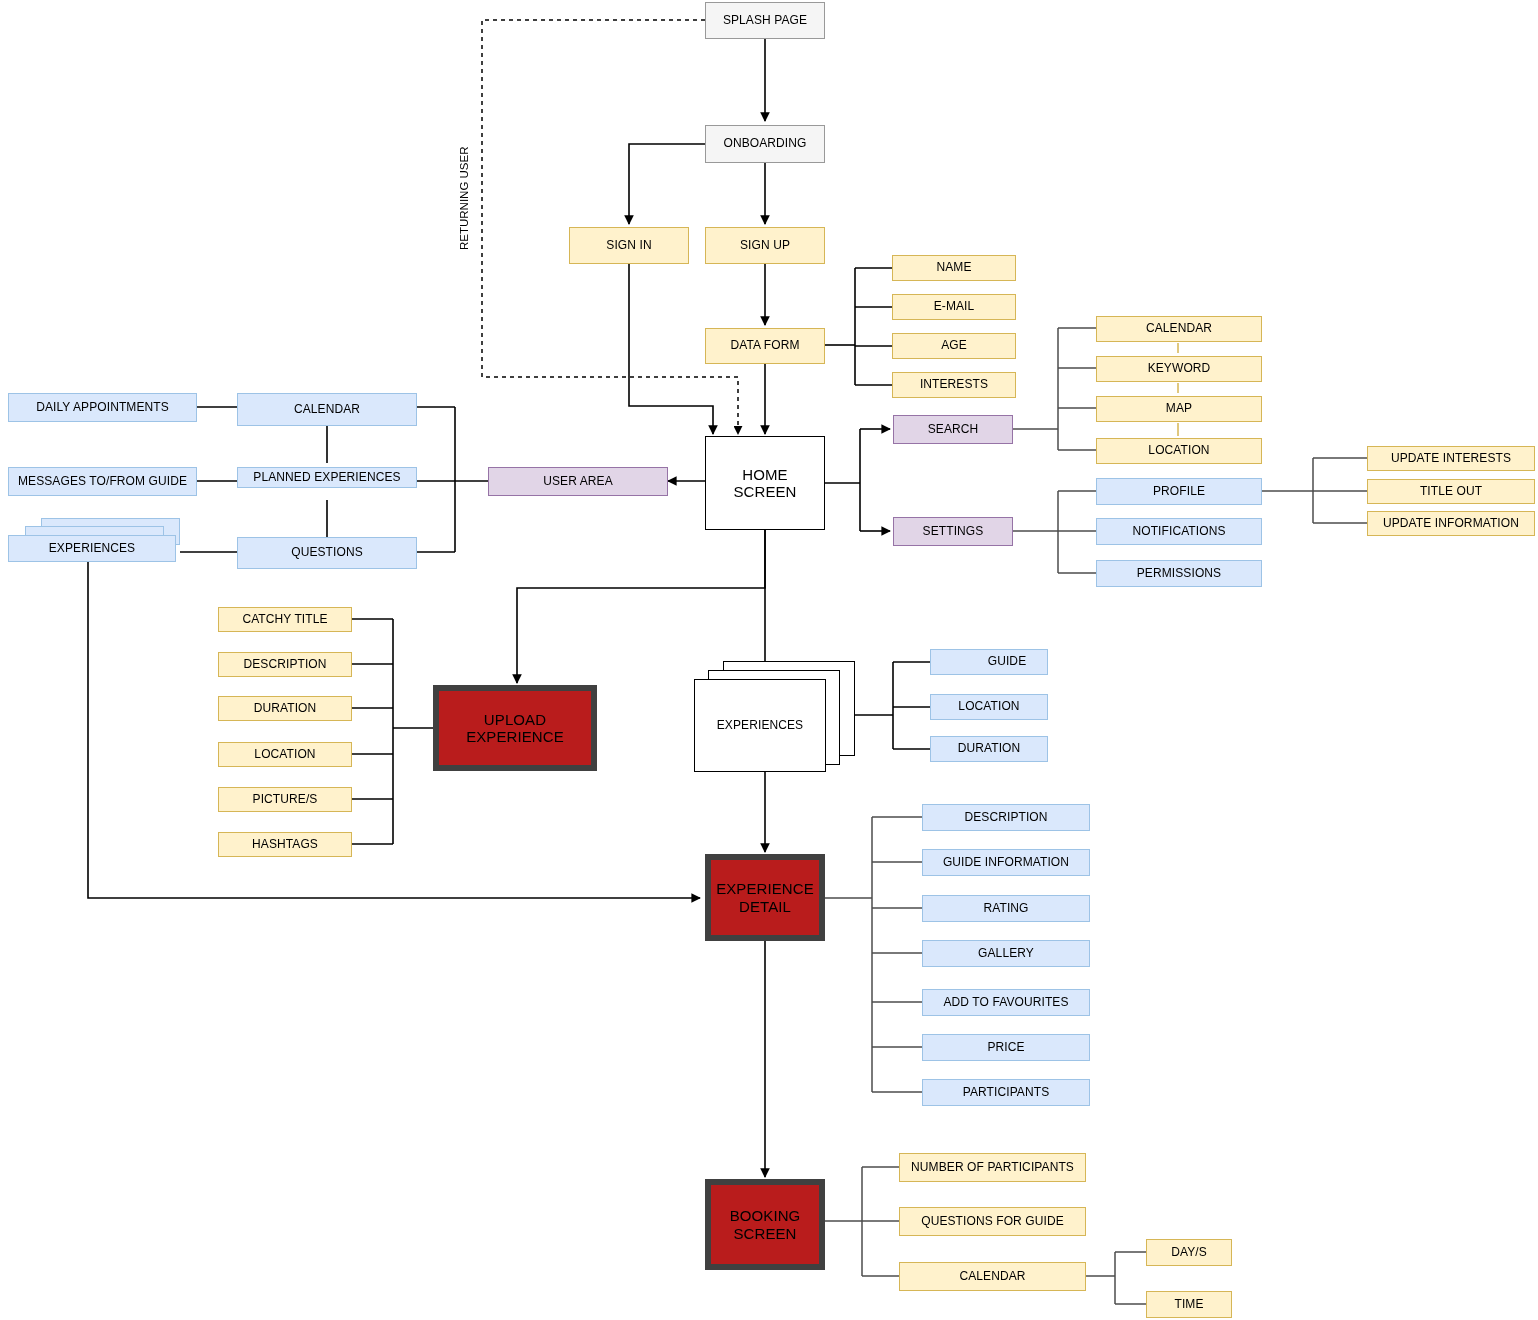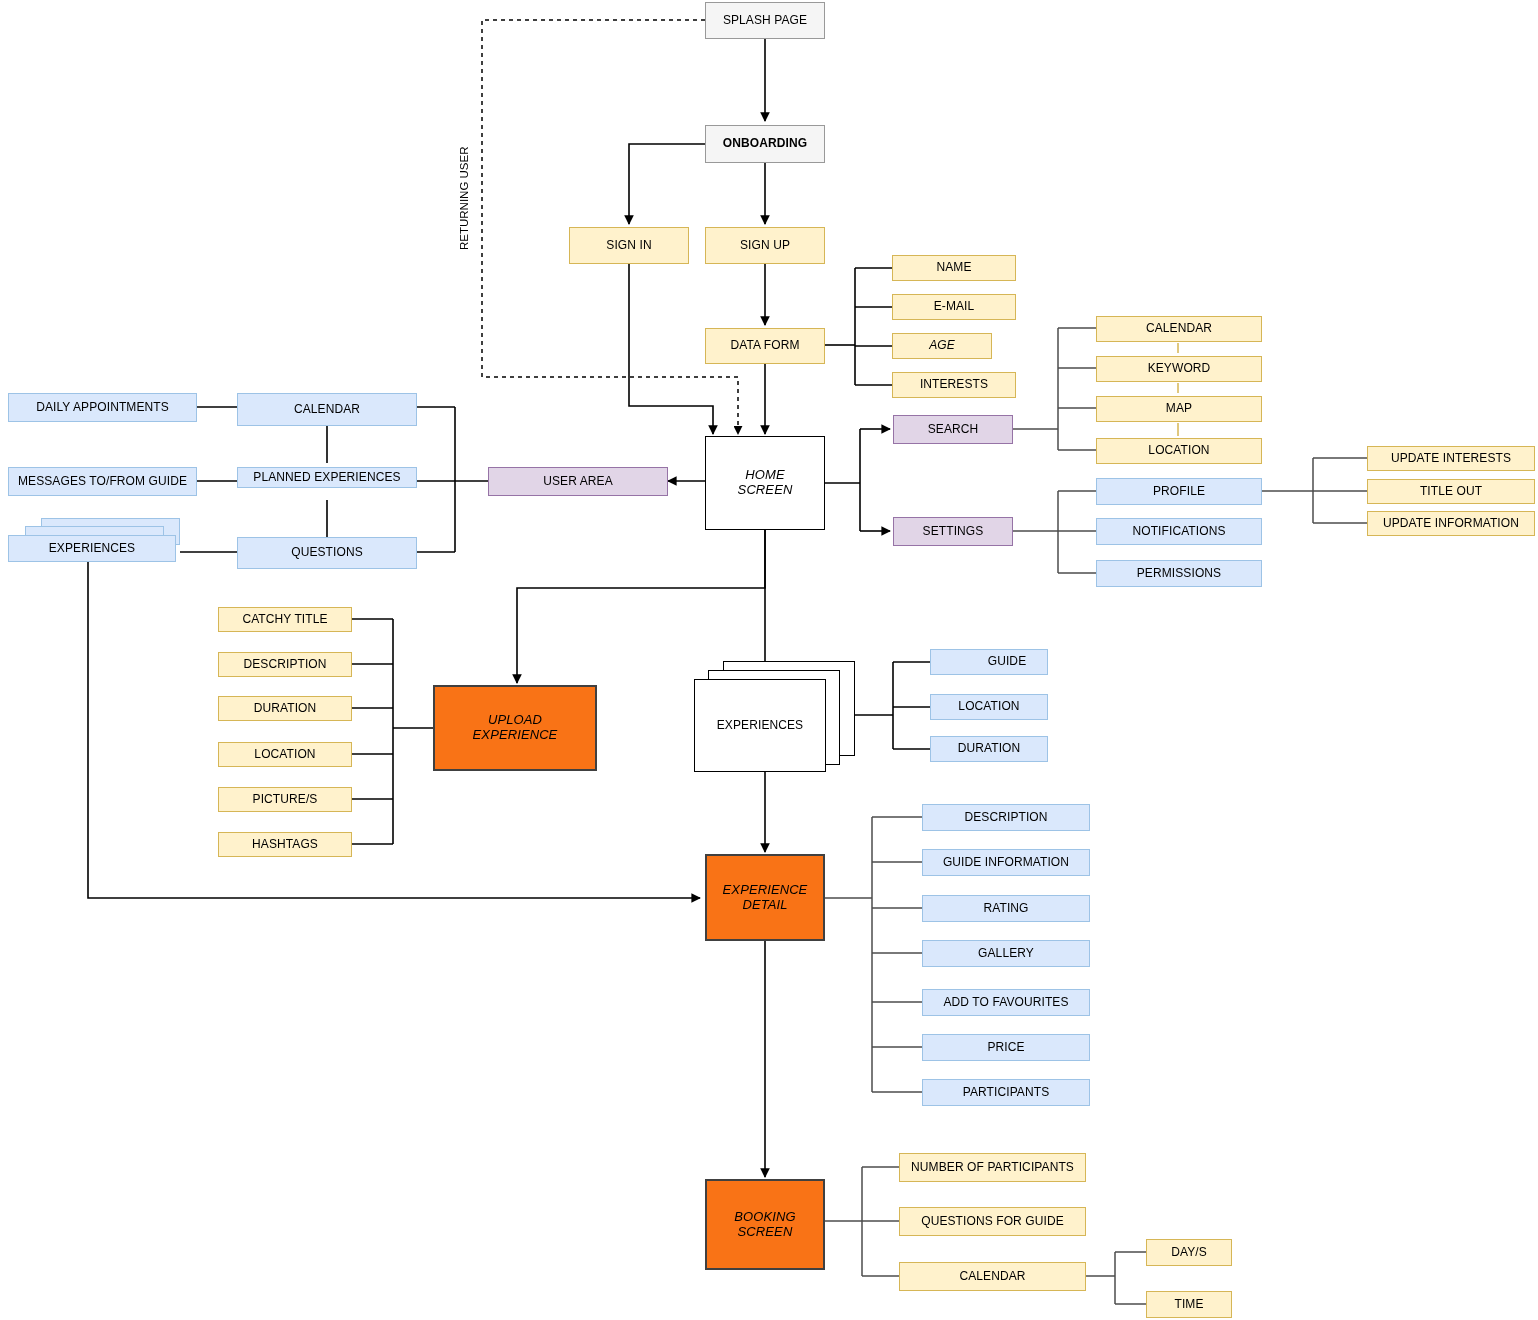--- a/index.html
+++ b/index.html
@@ -47,34 +47,33 @@
   }
   .n-blue {
     background: #dae8fc;
     border: 1px solid #9dc3e6;
   }
   .n-purple {
     background: #e1d5e7;
     border: 1px solid #9673a6;
   }
   .n-green {
-    background: #f97316;
-    border: 2px solid #404040;
+    background: #b91c1c;
+    border: 6px solid #404040;
   }
   .n-grey {
     background: #f5f5f5;
     border: 1px solid #999999;
   }
   .n-white {
     background: #ffffff;
     border: 1px solid #000000;
   }
   .n-big {
-    font-size: 13px;
-    font-style: italic;
+    font-size: 15px;
   }
   .stack-layer {
     position: absolute;
     box-sizing: border-box;
     z-index: 2;
   }
   .vlabel {
     position: absolute;
     font-size: 11.5px;
     color: #000000;
@@ -213,31 +212,31 @@
 
     <g fill="none" stroke="#000000" stroke-width="1.5" stroke-dasharray="4 4">
       <path d="M 705,20 L 482,20 L 482,377 L 738,377 L 738,434" marker-end="url(#arrow)"></path>
     </g>
   </svg>
 
   <div class="vlabel" style="left:458px; top:250px;">RETURNING USER</div>
 
   <div class="node n-grey" style="left:705px; top:2px; width:120px; height:37px;">SPLASH PAGE</div>
 
-  <div class="node n-grey" style="left:705px; top:125px; width:120px; height:38px;font-weight:bold;">ONBOARDING</div>
+  <div class="node n-grey" style="left:705px; top:125px; width:120px; height:38px;">ONBOARDING</div>
 
   <div class="node n-yellow" style="left:569px; top:227px; width:120px; height:37px;">SIGN IN</div>
 
   <div class="node n-yellow" style="left:705px; top:227px; width:120px; height:37px;">SIGN UP</div>
 
   <div class="node n-yellow" style="left:705px; top:328px; width:120px; height:36px;">DATA FORM</div>
 
   <div class="node n-yellow" style="left:892px; top:255px; width:124px; height:26px;">NAME</div>
   <div class="node n-yellow" style="left:892px; top:294px; width:124px; height:26px;">E-MAIL</div>
-  <div class="node n-yellow" style="left:892px; top:333px; width:100px; height:26px;font-style:italic;">AGE</div>
+  <div class="node n-yellow" style="left:892px; top:333px; width:124px; height:26px;">AGE</div>
   <div class="node n-yellow" style="left:892px; top:372px; width:124px; height:26px;">INTERESTS</div>
 
   <div class="node n-white n-big" style="left:705px; top:436px; width:120px; height:94px;">HOME
 SCREEN</div>
 
   <div class="node n-purple" style="left:488px; top:467px; width:180px; height:29px;">USER AREA</div>
 
   <div class="node n-purple" style="left:893px; top:415px; width:120px; height:29px;">SEARCH</div>
 
   <div class="node n-purple" style="left:893px; top:517px; width:120px; height:29px;">SETTINGS</div>

